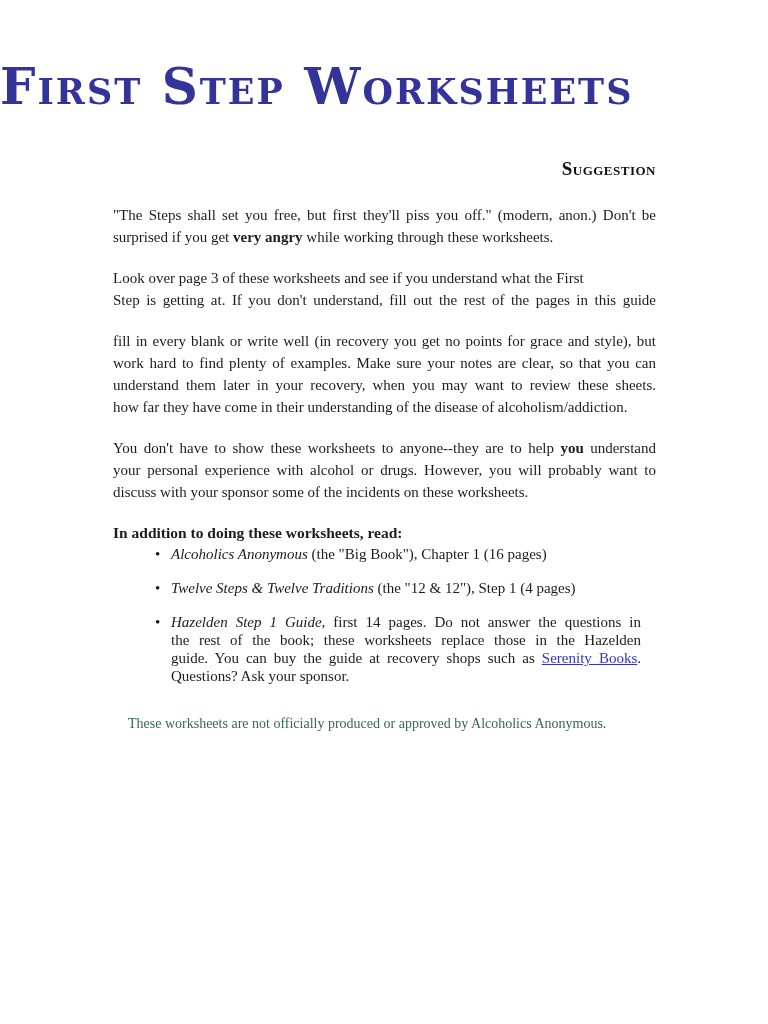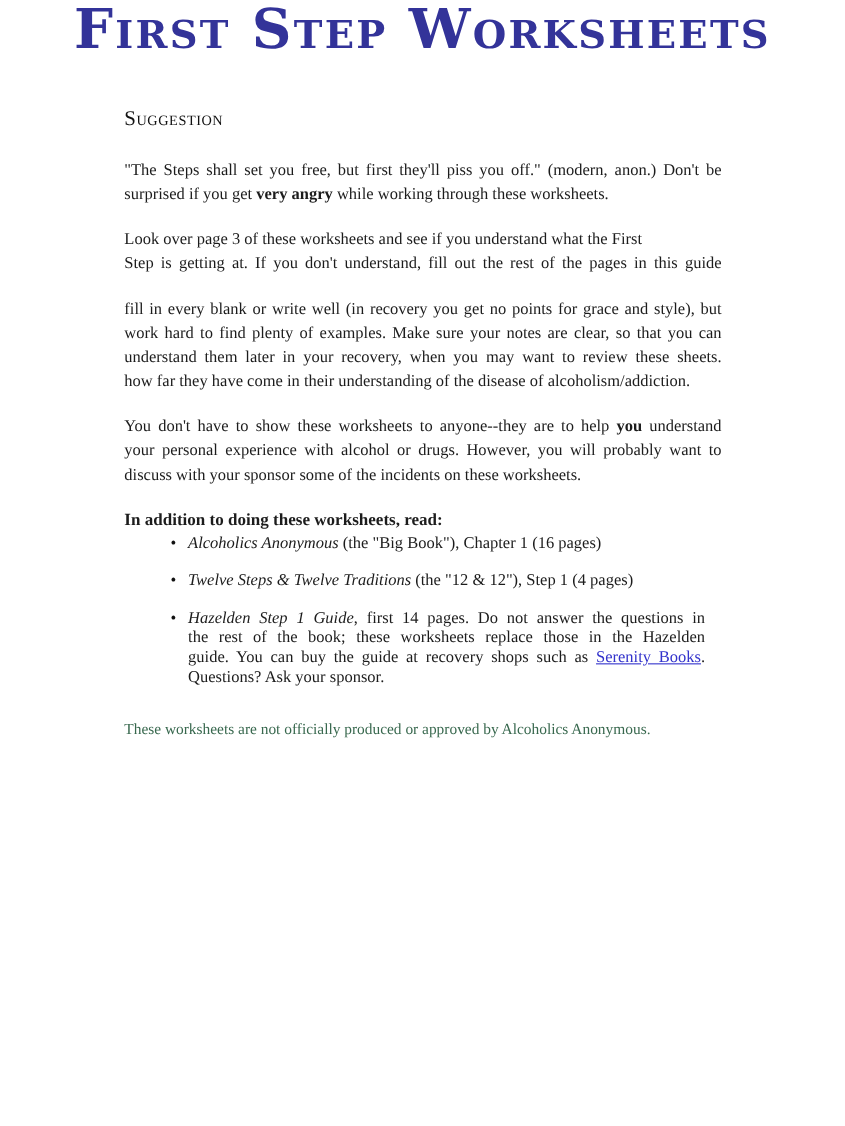--- a/index.html
+++ b/index.html
@@ -9,40 +9,40 @@
     --footer-green:#38684e;
     --ink:#1c1c1c;
   }
   html,body{margin:0;padding:0;background:#ffffff;}
   body{
     width:768px;height:1024px;overflow:hidden;
     font-family:"Liberation Serif", serif;
     color:var(--ink);
   }
   .page{width:768px;height:1024px;box-sizing:border-box;background:#fff;}
-  .doc-header{text-align:center;}
+  .doc-header{padding-top:60px;}
   .doc-title{
     margin:0;
     font-family:"DejaVu Serif", serif;
     font-weight:bold;
     font-variant:small-caps;
     font-size:50px;
     line-height:54px;
     letter-spacing:2px;
     color:var(--title-blue);
   }
   .content{
     box-sizing:border-box;
     padding:0 112px 0 113px;
   }
   .section-heading{
     margin:44px 0 24px 0;
-    text-align:left;
+    text-align:right;
     font-size:19px;
-    font-weight:normal;
+    font-weight:bold;
     font-variant:small-caps;
     letter-spacing:0.5px;
     color:#111;
   }
   .para{margin:0 0 19px 0;font-size:15px;line-height:22px;}
   .line{min-height:22px;}
   .line.just{text-align:justify;text-align-last:justify;}
   .line.plain{text-align:center;text-align-last:left;}
   .read-heading{
     margin:0 0 1px 0;
@@ -52,21 +52,21 @@
   }
   .bullet-list{margin:0 0 0 42px;padding:0;list-style:none;}
   .bullet-item{display:flex;margin:0 0 16px 0;font-size:15px;line-height:18px;}
   .bullet-dot{width:16px;flex:0 0 16px;text-align:left;color:#111;}
   .bullet-content{width:470px;}
   .bullet-content .line{min-height:18px;}
   em{}
   strong{font-weight:bold;}
   a.doc-link{color:var(--link-blue);text-decoration:underline;cursor:pointer;}
   .footer-note{
-    margin:30px 0 0 0;
+    margin:30px 0 0 15px;
     font-size:14px;
     line-height:18px;
     color:var(--footer-green);
   }
 </style>
 </head>
 <body>
 
 <div class="page">
   <div class="doc-header">

